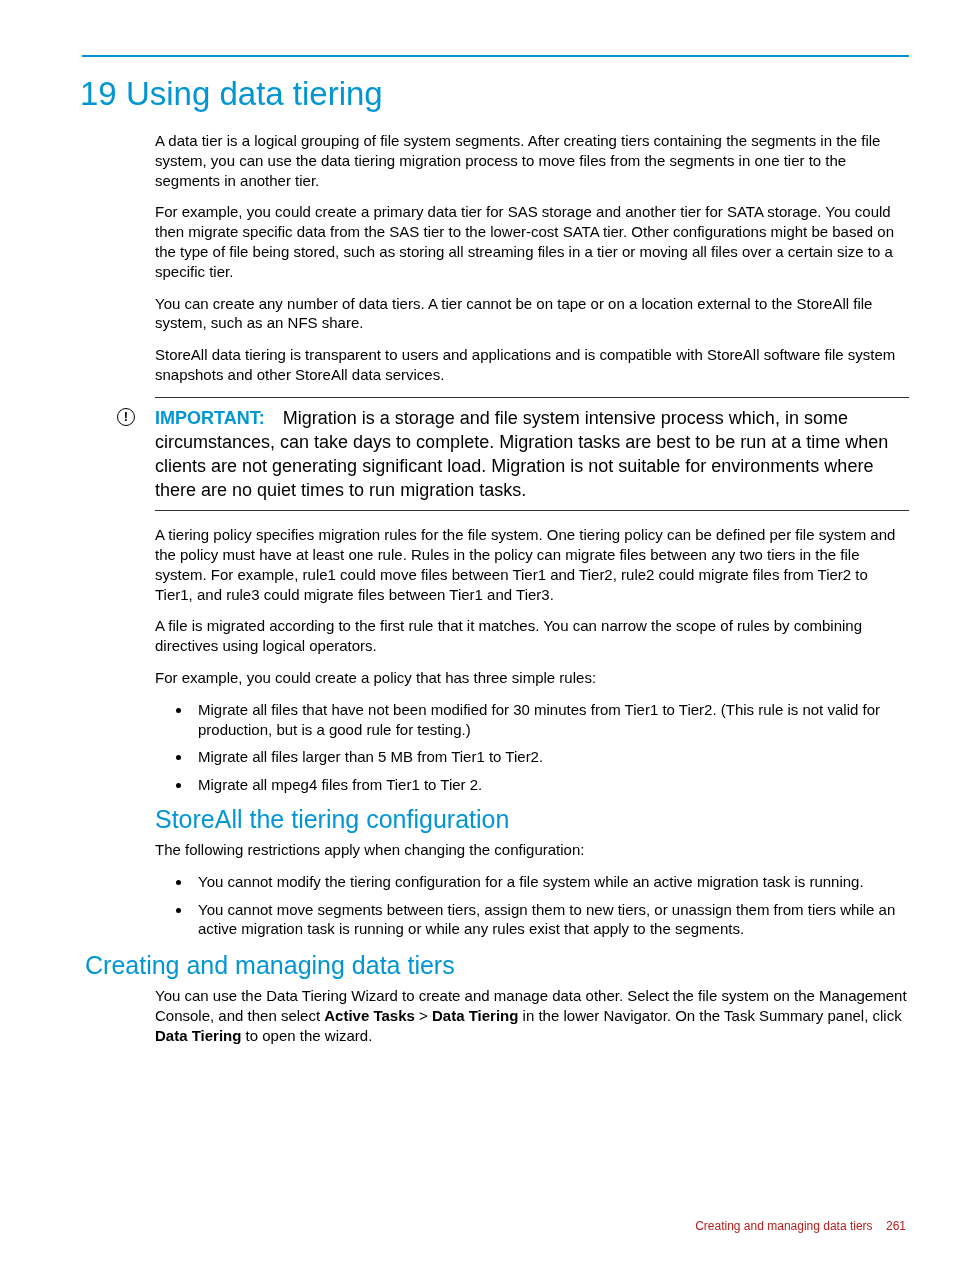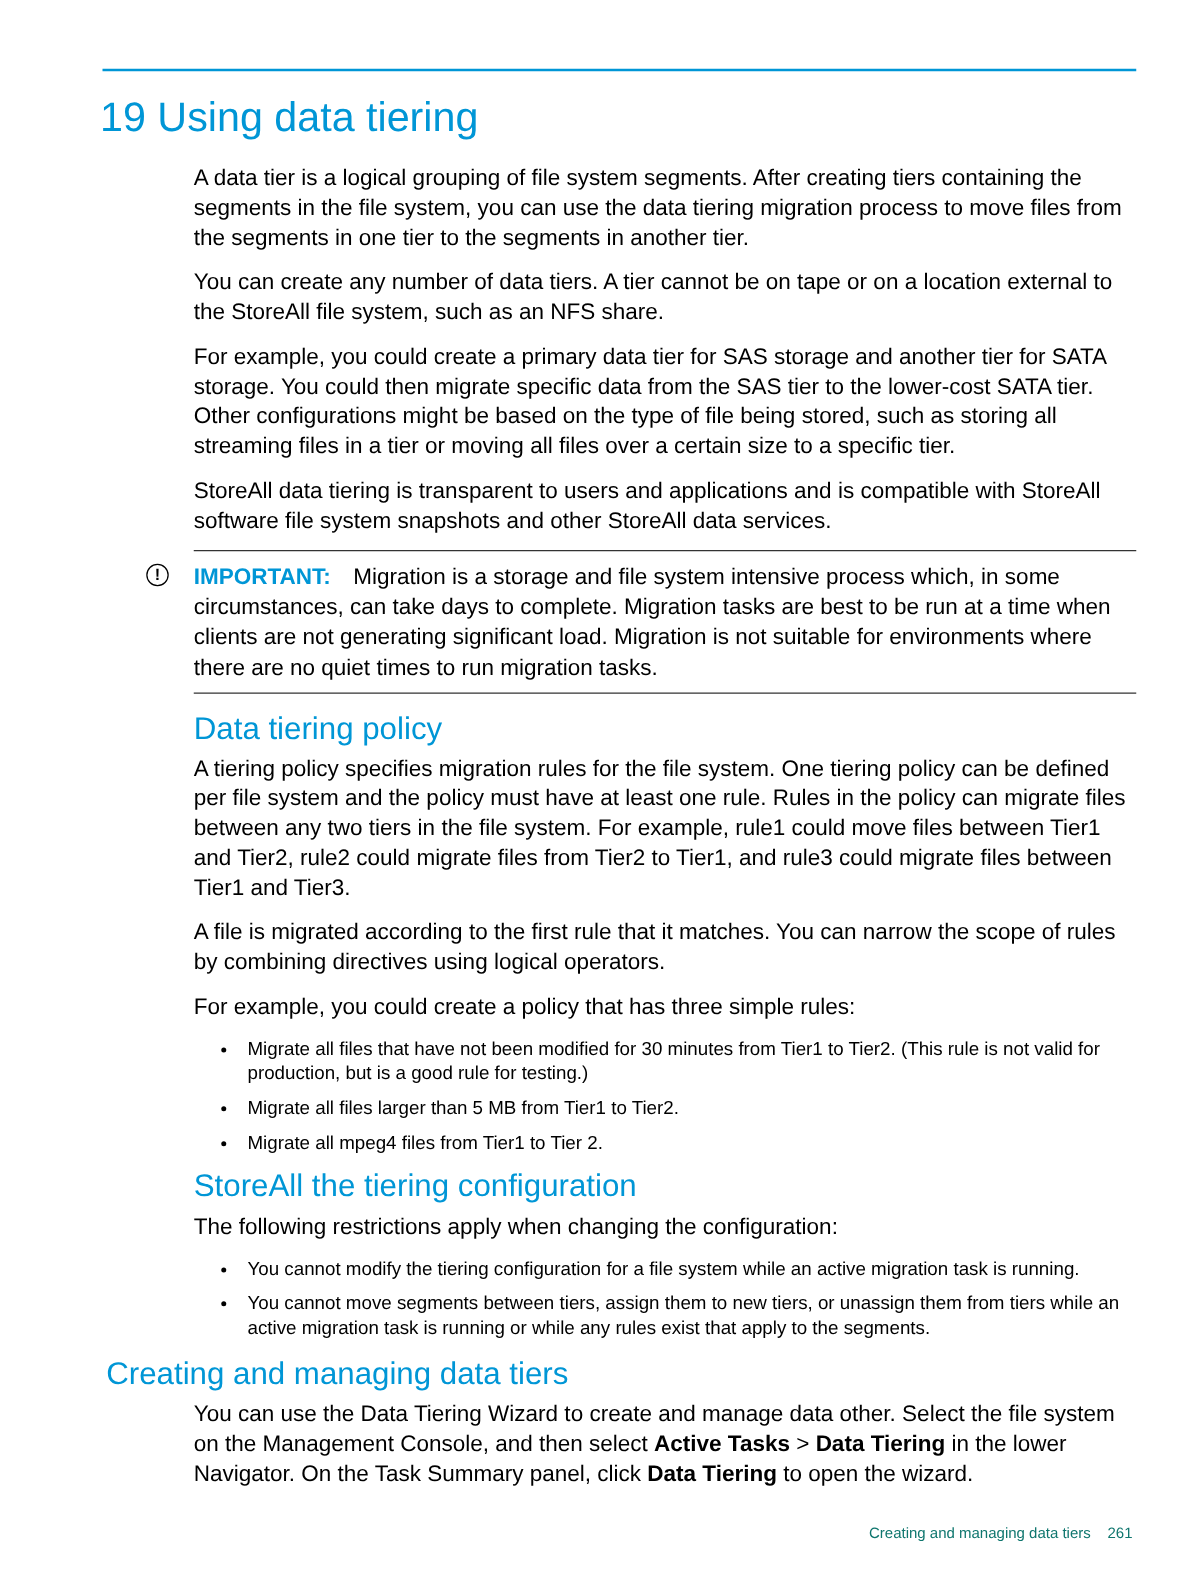--- a/index.html
+++ b/index.html
@@ -26,21 +26,21 @@
   }
   .chapter-title {
     font-family: "Trebuchet MS", "Lucida Sans", Arial, sans-serif;
     font-weight: 300;
     font-size: 33px;
     color: #0096d6;
     margin-bottom: 18px;
   }
   .body-text {
     font-family: "Trebuchet MS", "Lucida Sans", Arial, sans-serif;
-    font-size: 18px;
+    font-size: 15px;
     line-height: 1.32;
     margin-left: 75px;
     margin-bottom: 12px;
     color: #000;
   }
   .heading2 {
     font-family: "Trebuchet MS", "Lucida Sans", Arial, sans-serif;
     font-weight: 300;
     font-size: 25px;
     color: #0096d6;
@@ -114,54 +114,53 @@
   }
   .bold {
     font-weight: bold;
   }
   .footer {
     position: absolute;
     bottom: 38px;
     right: 48px;
     font-family: "Trebuchet MS", "Lucida Sans", Arial, sans-serif;
     font-size: 12px;
-    color: #0f766e;
+    color: #b91c1c;
   }
   .footer .page-num {
     margin-left: 10px;
   }
 </style>
 </head>
 <body>
 
 <div class="page">
   <div class="top-rule"></div>
 
   <div class="chapter-title">
     <span>19</span>
     <span>Using data tiering</span>
   </div>
 
   <p class="body-text">A data tier is a logical grouping of file system segments. After creating tiers containing the segments in the file system, you can use the data tiering migration process to move files from the segments in one tier to the segments in another tier.</p>
+  <p class="body-text">For example, you could create a primary data tier for SAS storage and another tier for SATA storage. You could then migrate specific data from the SAS tier to the lower-cost SATA tier. Other configurations might be based on the type of file being stored, such as storing all streaming files in a tier or moving all files over a certain size to a specific tier.</p>
   <p class="body-text">You can create any number of data tiers. A tier cannot be on tape or on a location external to the StoreAll file system, such as an NFS share.</p>
-  <p class="body-text">For example, you could create a primary data tier for SAS storage and another tier for SATA storage. You could then migrate specific data from the SAS tier to the lower-cost SATA tier. Other configurations might be based on the type of file being stored, such as storing all streaming files in a tier or moving all files over a certain size to a specific tier.</p>
   <p class="body-text">StoreAll data tiering is transparent to users and applications and is compatible with StoreAll software file system snapshots and other StoreAll data services.</p>
 
   <div class="note-block">
     <div class="note-row">
       <div class="note-icon-col">
         <div class="note-icon">!</div>
       </div>
       <div class="note-text">
         <span class="note-label">IMPORTANT:</span><span>Migration is a storage and file system intensive process which, in some circumstances, can take days to complete. Migration tasks are best to be run at a time when clients are not generating significant load. Migration is not suitable for environments where there are no quiet times to run migration tasks.</span>
       </div>
     </div>
   </div>
 
-  <div class="heading2">Data tiering policy</div>
   <p class="body-text">A tiering policy specifies migration rules for the file system. One tiering policy can be defined per file system and the policy must have at least one rule. Rules in the policy can migrate files between any two tiers in the file system. For example, rule1 could move files between Tier1 and Tier2, rule2 could migrate files from Tier2 to Tier1, and rule3 could migrate files between Tier1 and Tier3.</p>
   <p class="body-text">A file is migrated according to the first rule that it matches. You can narrow the scope of rules by combining directives using logical operators.</p>
   <p class="body-text">For example, you could create a policy that has three simple rules:</p>
   <ul class="body-list">
     <li>Migrate all files that have not been modified for 30 minutes from Tier1 to Tier2. (This rule is not valid for production, but is a good rule for testing.)</li>
     <li>Migrate all files larger than 5 MB from Tier1 to Tier2.</li>
     <li>Migrate all mpeg4 files from Tier1 to Tier 2.</li>
   </ul>
 
   <div class="heading2">StoreAll the tiering configuration</div>

